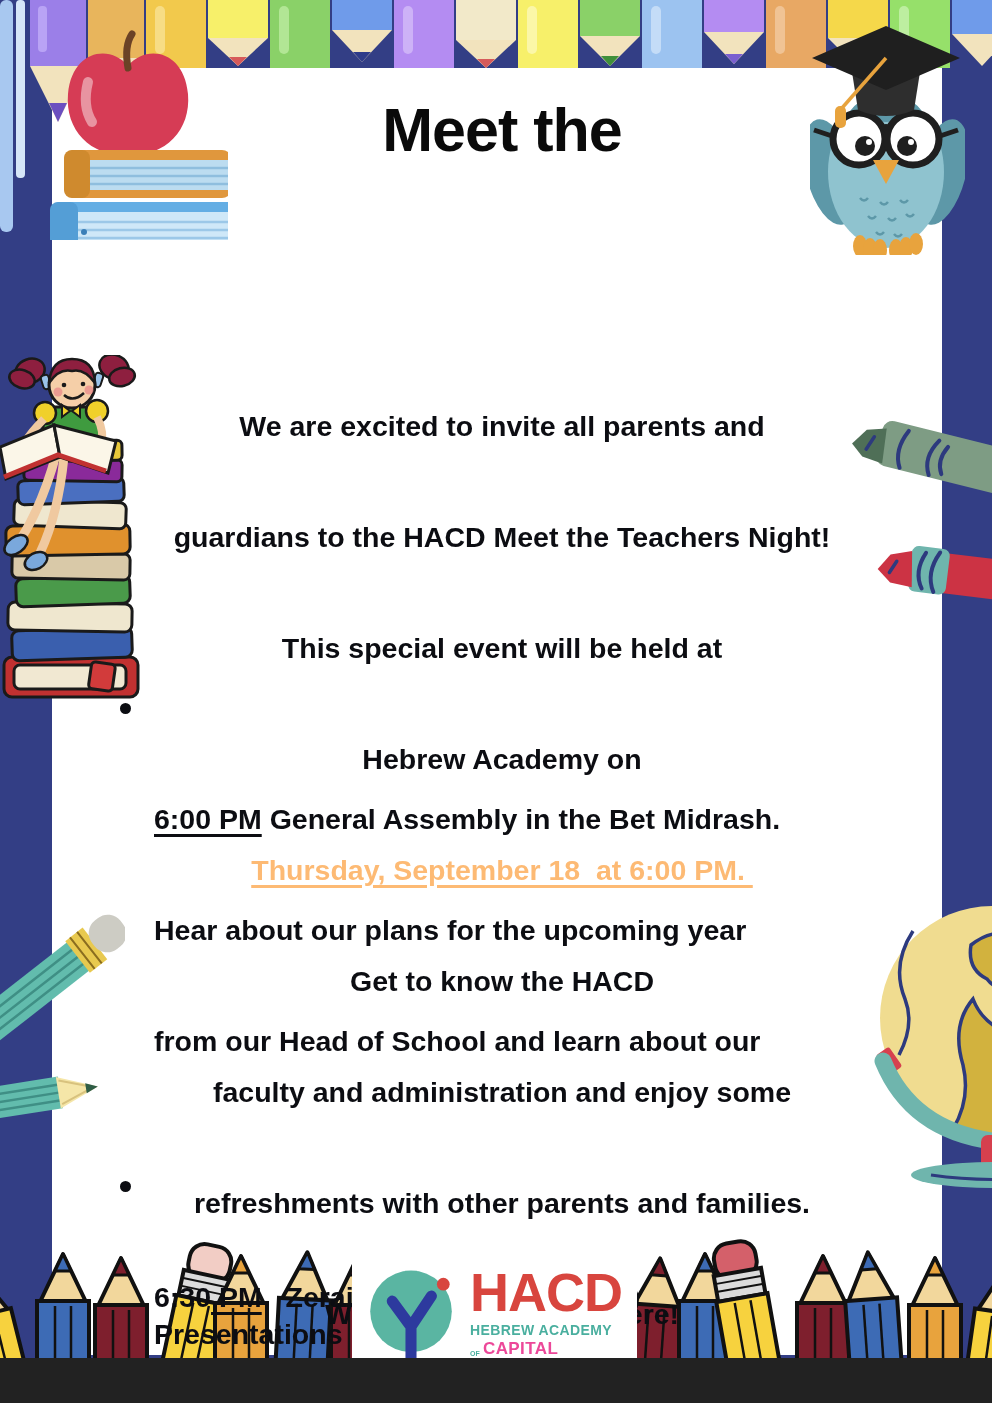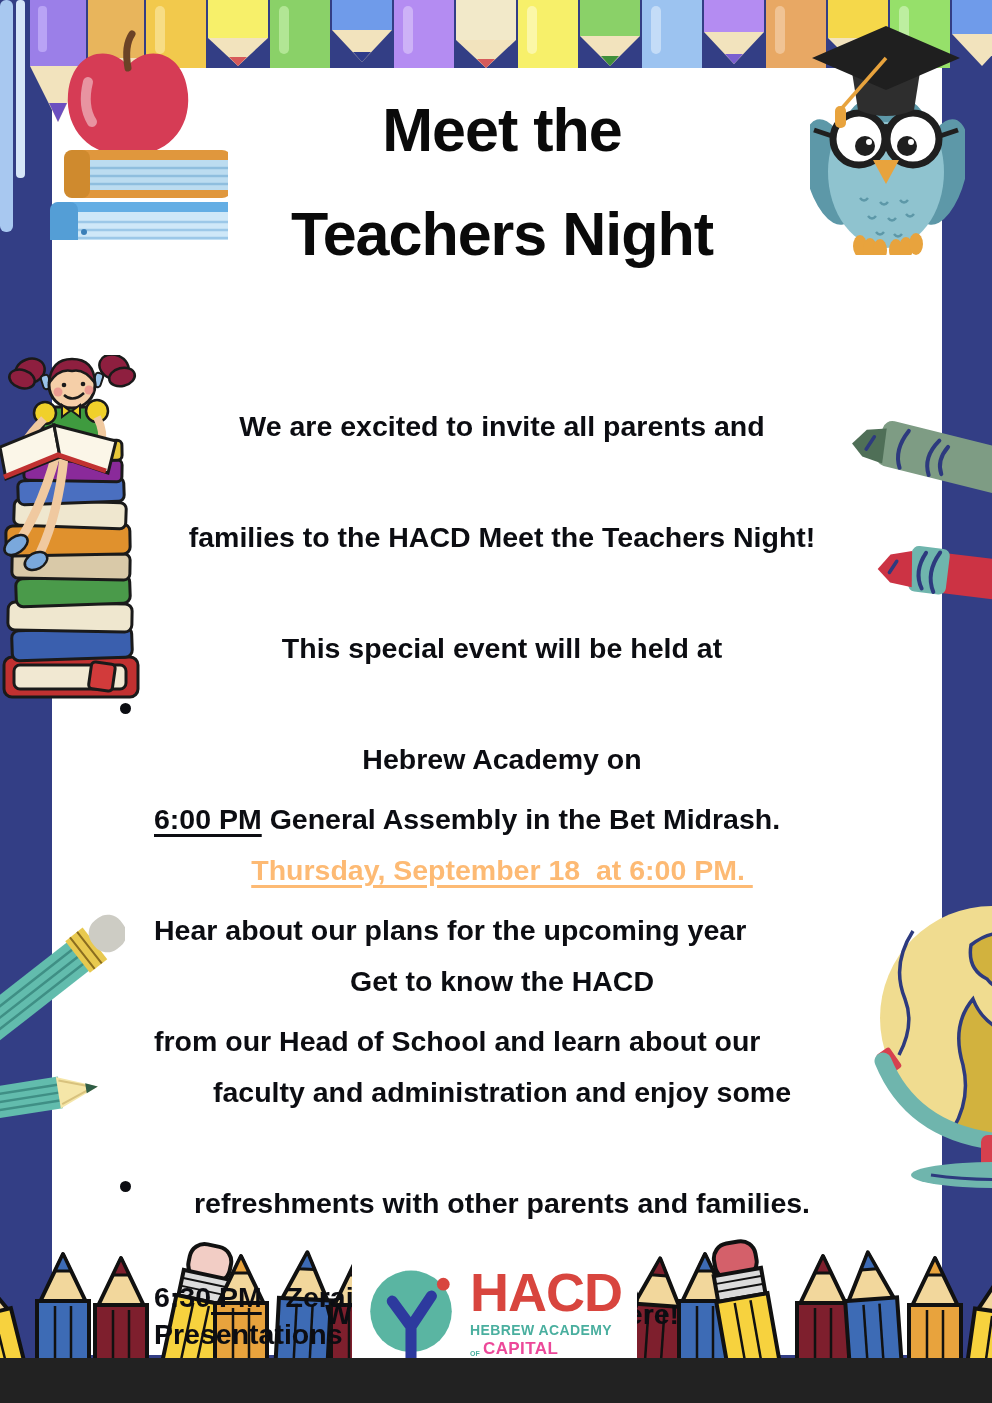--- a/index.html
+++ b/index.html
@@ -270,26 +270,25 @@
     <use href="#pb" color="#3d6bb5" transform="translate(676,6)"></use>
     <use href="#pe" color="#d4606a" transform="translate(732,-2) rotate(-10 29 170)"></use>
     <use href="#pb" color="#7e1f2d" transform="translate(794,8)"></use>
     <use href="#pb" color="#3d6bb5" transform="translate(850,4) rotate(-4 29 170)"></use>
     <use href="#pb" color="#e8a33d" transform="translate(906,10)"></use>
     <use href="#pb" color="#f7d23e" transform="translate(956,16) rotate(8 29 170)"></use>
   </svg>
 
   <div class="content title">
     <div>Meet the</div>
-    <div>Teachers Night</div>
   </div>
 
   <div class="content intro">
     <div>We are excited to invite all parents and</div>
-    <div>families to the HACD Meet the Teachers Night!</div>
+    <div>guardians to the HACD Meet the Teachers Night!</div>
     <div>This special event will be held at</div>
     <div>Hebrew Academy on</div>
     <div><span class="u date">Thursday, September 18  at 6:00 PM. </span></div>
     <div>Get to know the HACD</div>
     <div>faculty and administration and enjoy some</div>
     <div>refreshments with other parents and families.</div>
     <div>We hope to see you there!</div>
   </div>
 
   <div class="content sched">

